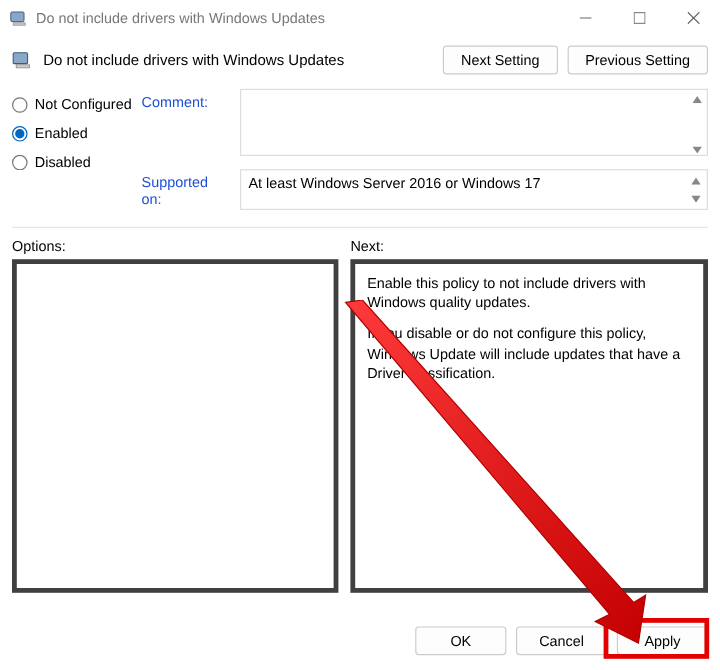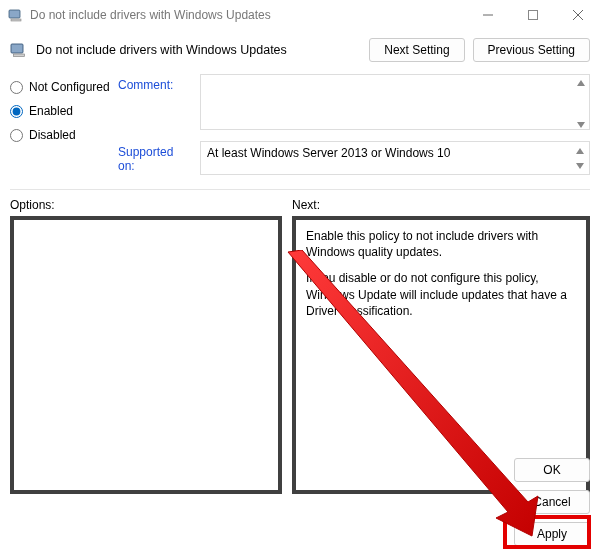--- a/index.html
+++ b/index.html
@@ -152,21 +152,20 @@
   .panel-help { flex: 1; padding: 8px 10px; line-height: 1.35; }
   .panel-help p { margin: 0 0 10px 0; }
 
   
   .buttons {
     position: absolute;
     right: 10px;
     bottom: 12px;
     display: flex;
     gap: 8px;
-    flex-direction: column;
   }
   .btn {
     height: 24px;
     width: 76px;
     background: #fdfdfd;
     border: 1px solid #ccc;
     border-radius: 3px;
     font-size: 12px;
     font-family: inherit;
     cursor: default;
@@ -259,21 +258,21 @@
                 <polygon points="0,0 8,0 4,6" fill="#888"></polygon>
               </svg>
             </span>
         </div>
       </div>
     </div>
     <div class="field-row">
       <div class="label-cell">Supported on:</div>
       <div class="field">
         <div class="supported-box">
-          <span>At least Windows Server 2013 or Windows 10</span>
+          <span>At least Windows Server 2016 or Windows 17</span>
           <div class="vscroll">
             <span class="arr">
                 <svg width="8" height="6">
                   <polygon points="4,0 8,6 0,6" fill="#888"></polygon>
                 </svg>
               </span>
             <span class="arr">
                 <svg width="8" height="6">
                   <polygon points="0,0 8,0 4,6" fill="#888"></polygon>
                 </svg>

